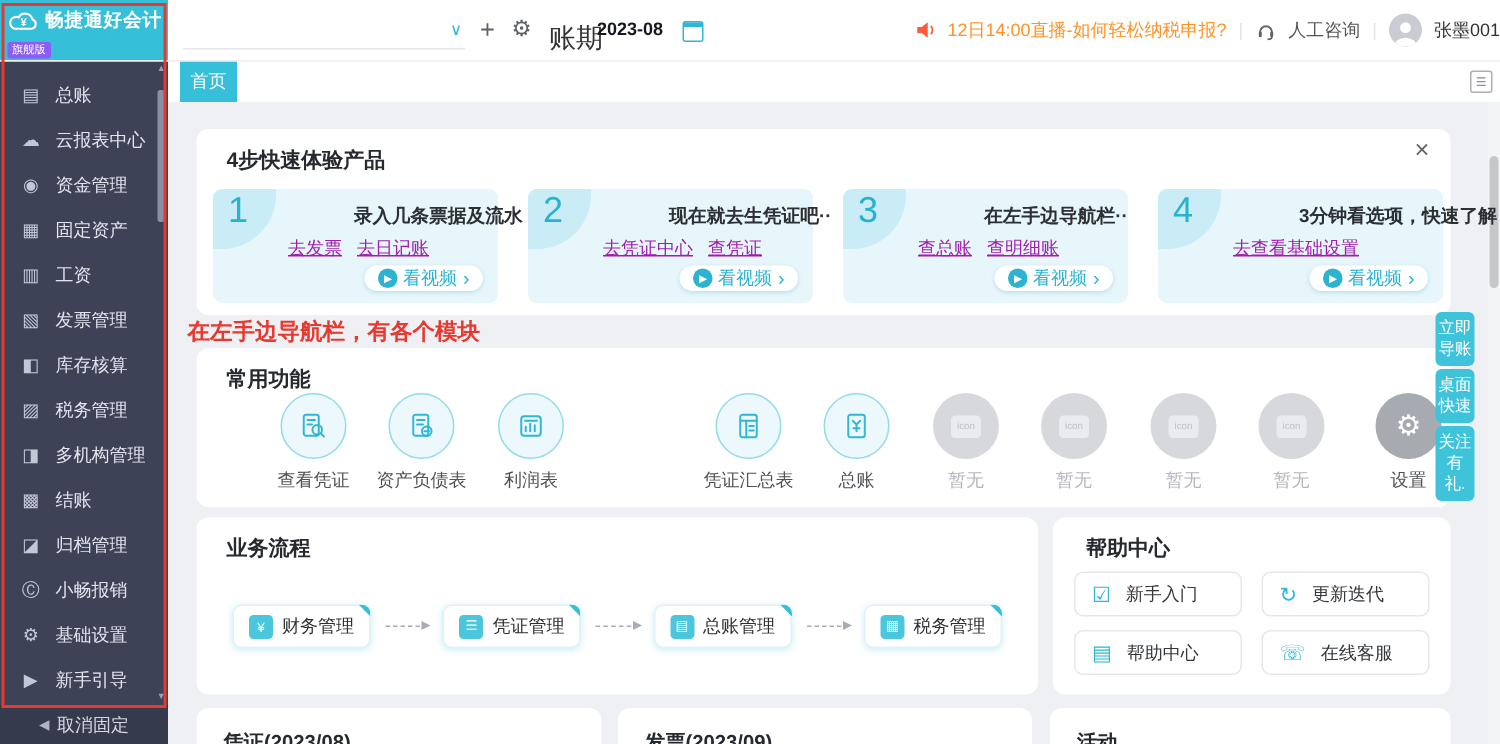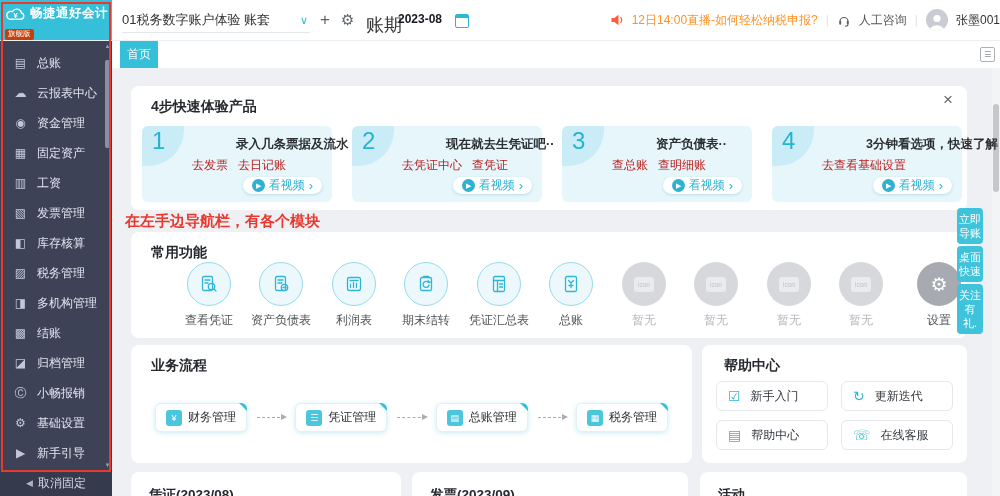--- a/index.html
+++ b/index.html
@@ -2,21 +2,21 @@
 <html><head>
 <meta charset="utf-8">
 <style>
   html,body{margin:0;padding:0;background:#dfe2e6;font-family:"Liberation Sans","DejaVu Sans",sans-serif;}
   #app{position:relative;width:1000px;height:496px;background:#eef0f3;overflow:hidden;}
 
   
   .header{position:absolute;left:0;top:0;right:0;height:40px;background:#fff;border-bottom:1px solid #eceff1;z-index:3;}
   .logo{position:absolute;left:0;top:0;width:112px;height:40px;background:#35bfd9;color:#fff;}
   .logo .brand-row{display:flex;align-items:center;gap:4px;padding:5px 0 0 6px;font-size:12.5px;font-weight:bold;letter-spacing:.5px;}
-  .logo .edition{display:inline-block;margin:2px 0 0 5px;font-size:7.5px;background:#c2410c;padding:0 3px 1px;border-radius:2px;}
+  .logo .edition{display:inline-block;margin:2px 0 0 5px;font-size:7.5px;background:#8b5cf6;padding:0 3px 1px;border-radius:2px;}
   .acct{position:absolute;left:122px;top:8px;width:188px;height:24px;border-bottom:1px solid #e4e7ea;font-size:13px;color:#333;line-height:24px;cursor:pointer;}
   .acct .chev{position:absolute;right:2px;top:0;color:#2db7d4;font-size:11px;}
   .hbtn{position:absolute;top:8px;font-size:17px;color:#5f6368;line-height:24px;cursor:pointer;}
   .period-label{position:absolute;left:366px;top:13px;font-size:18px;color:#333;}
   .period-value{position:absolute;left:398px;top:12px;font-size:12px;color:#15191e;font-weight:bold;}
   .cal{position:absolute;left:455px;top:14px;width:12px;height:12px;border:1px solid #2db7d4;border-radius:2px;}
   .cal::before{content:"";position:absolute;left:0;right:0;top:0;height:3px;background:#2db7d4;}
   .header-right{position:absolute;right:0;top:0;height:40px;display:flex;align-items:center;gap:8px;}
   .notice{font-size:12px;color:#ff9225;cursor:pointer;}
   .hr-sep{color:#e1e4e8;font-size:12px;}
@@ -52,21 +52,21 @@
   .card-title{position:absolute;left:20px;top:12px;font-size:14px;font-weight:bold;color:#26292e;}
 
   
   .qs{left:19px;top:46px;width:836px;height:124px;}
   .qs-close{position:absolute;right:14px;top:4px;font-size:17px;color:#666;cursor:pointer;}
   .step{position:absolute;top:40px;width:190px;height:76px;background:#e7f6fb;border-radius:6px;}
   .step .chip{position:absolute;left:0;top:0;width:42px;height:40px;background:#c9ecf6;border-radius:6px 0 36px 0;}
   .step .num{position:absolute;left:10px;top:1px;font-size:24px;color:#27b2d2;}
   .step .st-title{position:absolute;left:50px;top:10px;font-size:12.5px;color:#2c2f33;font-weight:bold;white-space:nowrap;margin-left:44px;}
   .step .st-links{position:absolute;left:50px;top:31px;font-size:12px;}
-  .step .st-links span{color:#b91c1c;margin-right:10px;cursor:pointer;}
+  .step .st-links span{color:#a21caf;text-decoration:underline;margin-right:10px;cursor:pointer;}
   .video{position:absolute;right:10px;bottom:8px;height:17px;background:#fff;border-radius:11px;display:flex;align-items:center;gap:4px;padding:0 9px;color:#2cb3d1;font-size:12px;box-shadow:0 1px 3px rgba(30,150,180,.25);cursor:pointer;}
   .video .play{width:13px;height:13px;border-radius:50%;background:#2cb3d1;color:#fff;font-size:7px;display:flex;align-items:center;justify-content:center;padding-left:1px;box-sizing:border-box;}
   .video .chev2{font-size:13px;}
 
   
   .cf{left:19px;top:192px;width:836px;height:106px;}
   .cf-item{position:absolute;top:30px;width:64px;text-align:center;cursor:pointer;}
   .cf-circle{width:44px;height:44px;border-radius:50%;margin:0 auto;display:flex;align-items:center;justify-content:center;box-sizing:border-box;}
   .cf-active .cf-circle{background:#ecf8fc;border:1px solid #93dbeb;}
   .cf-empty{cursor:default;}
@@ -113,21 +113,20 @@
         <svg width="20" height="14" viewBox="0 0 20 14">
             <path d="M5.5 12.2a4 4 0 1 1 .9-7.6A5 5 0 0 1 15.6 6a3.2 3.2 0 0 1-.5 6.2Z" fill="none" stroke="#fff" stroke-width="1.4"></path>
             <text x="7.6" y="10.6" font-size="7.5" fill="#fff">¥</text>
           </svg>
         <span>畅捷通好会计</span>
       </div>
       <span class="edition">旗舰版</span>
     </div>
 
     <div class="acct">
-      <span>01税务数字账户体验 账套</span>
       <span class="chev">∨</span>
     </div>
     <span class="hbtn" style="left:320px;">+</span>
     <span class="hbtn" style="left:341px;font-size:15px;">⚙</span>
     <span class="period-label">账期</span>
     <span class="period-value">2023-08</span>
     <span class="cal"></span>
 
     <div class="header-right">
       <svg width="14" height="14" viewBox="0 0 14 14">
@@ -259,21 +258,21 @@
         <div class="video">
             <span class="play">▶</span>
             <span>看视频</span>
             <span class="chev2">›</span>
           </div>
       </div>
 
       <div class="step" style="left:431px;">
         <span class="chip"></span>
           <span class="num">3</span>
-        <div class="st-title">资产负债表··</div>
+        <div class="st-title">在左手边导航栏··</div>
         <div class="st-links"><span>查总账</span><span>查明细账</span></div>
         <div class="video">
             <span class="play">▶</span>
             <span>看视频</span>
             <span class="chev2">›</span>
           </div>
       </div>
 
       <div class="step" style="left:641px;">
         <span class="chip"></span>
@@ -318,31 +317,20 @@
       <div class="cf-item cf-active" style="left:191px;">
         <div class="cf-circle">
             <svg width="20" height="20">
               <rect x="3.5" y="3.5" width="13" height="13" rx="2"></rect>
               <path d="M6 6.5h8"></path>
               <path d="M6.5 13.5v-3M9.5 13.5v-5M12.5 13.5v-4"></path>
             </svg>
           </div>
         <div class="cf-label">利润表</div>
       </div>
-      <div class="cf-item cf-active" style="left:263px;">
-        <div class="cf-circle">
-            <svg width="20" height="20">
-              <rect x="4.5" y="3.5" width="11" height="13" rx="1.5"></rect>
-              <path d="M7.5 2.5h5"></path>
-              <path d="M13 11a3 3 0 1 1-.8-2.7"></path>
-              <path d="M12.2 6.6l.4 1.8 1.8-.4"></path>
-            </svg>
-          </div>
-        <div class="cf-label">期末结转</div>
-      </div>
       <div class="cf-item cf-active" style="left:336px;">
         <div class="cf-circle">
             <svg width="20" height="20">
               <rect x="4.5" y="2.5" width="11" height="15" rx="1.5"></rect>
               <path d="M4.5 6.5h11M8.5 6.5v11"></path>
               <path d="M10.5 10h3M10.5 13h3"></path>
             </svg>
           </div>
         <div class="cf-label">凭证汇总表</div>
       </div>

